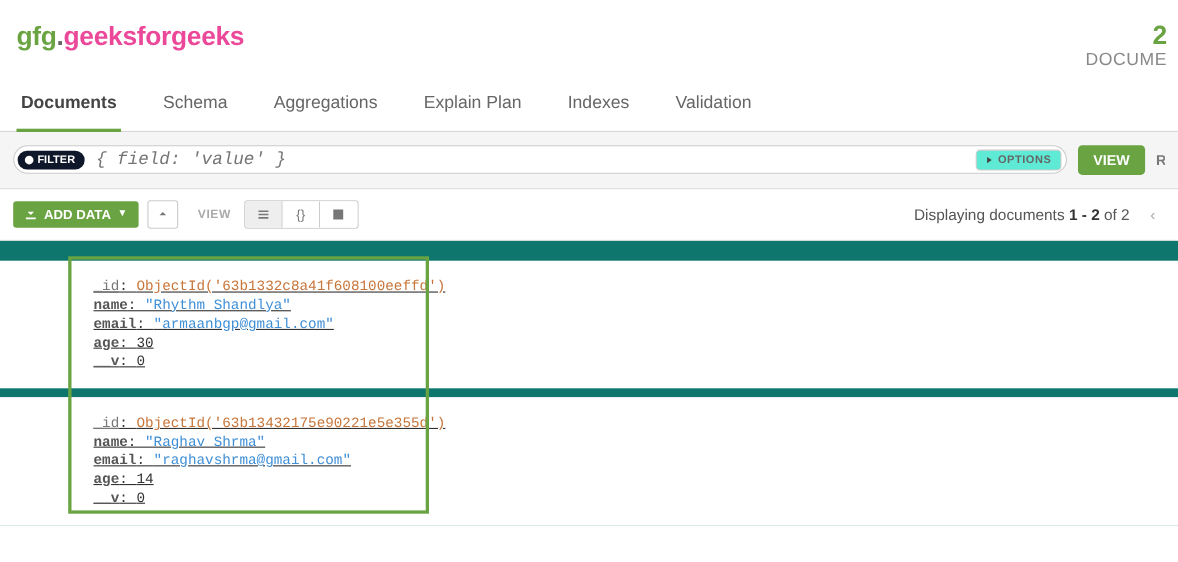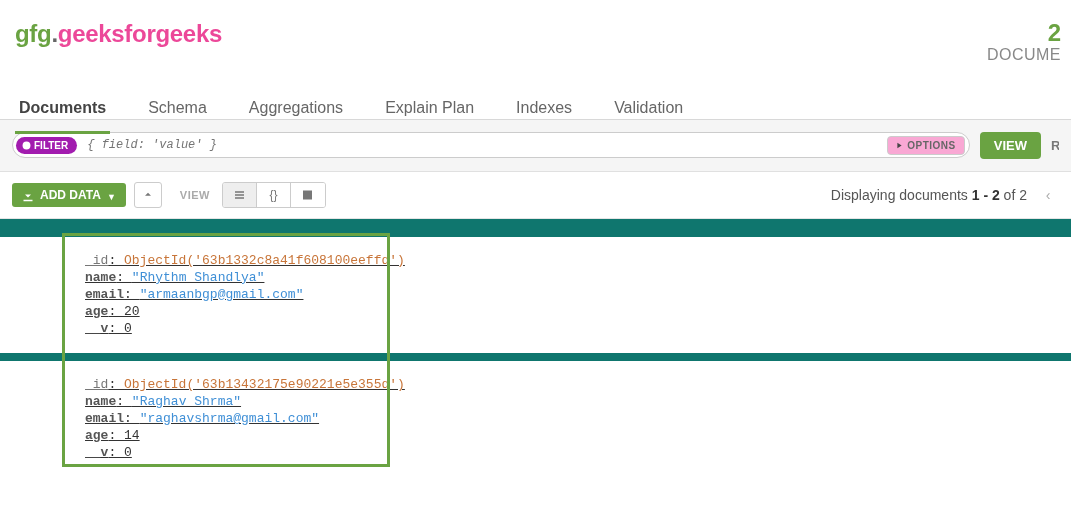--- a/index.html
+++ b/index.html
@@ -47,21 +47,21 @@
       gap: 34px;
       border-bottom: 1px solid #d8d8d8;
       padding: 0 15px;
     }
     .tab {
       padding: 10px 4px 14px;
       font-size: 16px;
       color: #666;
       cursor: pointer;
       position: relative;
-      top: 15px;
+      top: 1px;
     }
     .tab.active {
       color: #444;
       font-weight: 600;
       border-bottom: 3px solid #6aa342;
     }
 
     
     .querybar-row {
       background: #f5f5f5;
@@ -77,48 +77,48 @@
       align-items: center;
       border: 1px solid #ccc;
       border-radius: 14px;
       background: #fff;
       height: 26px;
       padding-right: 4px;
     }
     .filter-chip {
       display: inline-flex;
       align-items: center;
-      background: #a21caf;
+      background: #0f172a;
       color: #fff;
       font-size: 10px;
       font-weight: 700;
       border-radius: 11px;
       padding: 3px 9px 3px 6px;
       margin-left: 3px;
       gap: 3px;
     }
     .filter-chip svg { width: 9px; height: 9px; fill: #fff; }
     .filter-input {
       border: none;
       outline: none;
       font-family: "Courier New", monospace;
-      font-size: 12px;
+      font-size: 16px;
       color: #999;
       font-style: italic;
       padding-left: 10px;
       flex: 1;
       background: transparent;
     }
     .options-btn {
       display: inline-flex;
       align-items: center;
       gap: 4px;
       border: 1px solid #ccc;
       border-radius: 4px;
-      background: #f9a8d4;
+      background: #5eead4;
       font-size: 10px;
       font-weight: 600;
       letter-spacing: 0.5px;
       color: #666;
       padding: 3px 8px;
       cursor: pointer;
     }
     .options-btn svg { width: 7px; height: 7px; fill: #444; }
     .find-btn {
       background: #6aa342;
@@ -142,21 +142,21 @@
     .toolbar {
       display: flex;
       align-items: center;
       justify-content: space-between;
       padding: 10px 12px;
       border-bottom: 1px solid #e5e5e5;
     }
     .toolbar-left { display: flex; align-items: center; gap: 8px; }
     .add-data-btn {
       display: inline-flex;
-      align-items: flex-end;
+      align-items: flex-start;
       gap: 6px;
       background: #6aa342;
       color: #fff;
       border: none;
       border-radius: 3px;
       font-size: 12px;
       font-weight: 700;
       padding: 5px 10px;
       cursor: pointer;
     }
@@ -331,21 +331,21 @@
     <span class="chevron">‹</span>
   </div>
 </div>
 
 <div class="doc-area">
 
   <div class="doc-row">
     <div class="line"><span class="k-id">_id</span>: <span class="oid">ObjectId('63b1332c8a41f608100eeffd')</span></div>
     <div class="line"><span class="k-plain">name</span>: <span class="str">"Rhythm Shandlya"</span></div>
     <div class="line"><span class="k-plain">email</span>: <span class="str">"armaanbgp@gmail.com"</span></div>
-    <div class="line"><span class="k-plain">age</span>: <span class="num">20</span></div>
+    <div class="line"><span class="k-plain">age</span>: <span class="num">30</span></div>
     <div class="line"><span class="k-plain">__v</span>: <span class="num">0</span></div>
   </div>
 
   <div class="doc-row">
     <div class="line"><span class="k-id">_id</span>: <span class="oid">ObjectId('63b13432175e90221e5e355d')</span></div>
     <div class="line"><span class="k-plain">name</span>: <span class="str">"Raghav Shrma"</span></div>
     <div class="line"><span class="k-plain">email</span>: <span class="str">"raghavshrma@gmail.com"</span></div>
     <div class="line"><span class="k-plain">age</span>: <span class="num">14</span></div>
     <div class="line"><span class="k-plain">__v</span>: <span class="num">0</span></div>
   </div>

